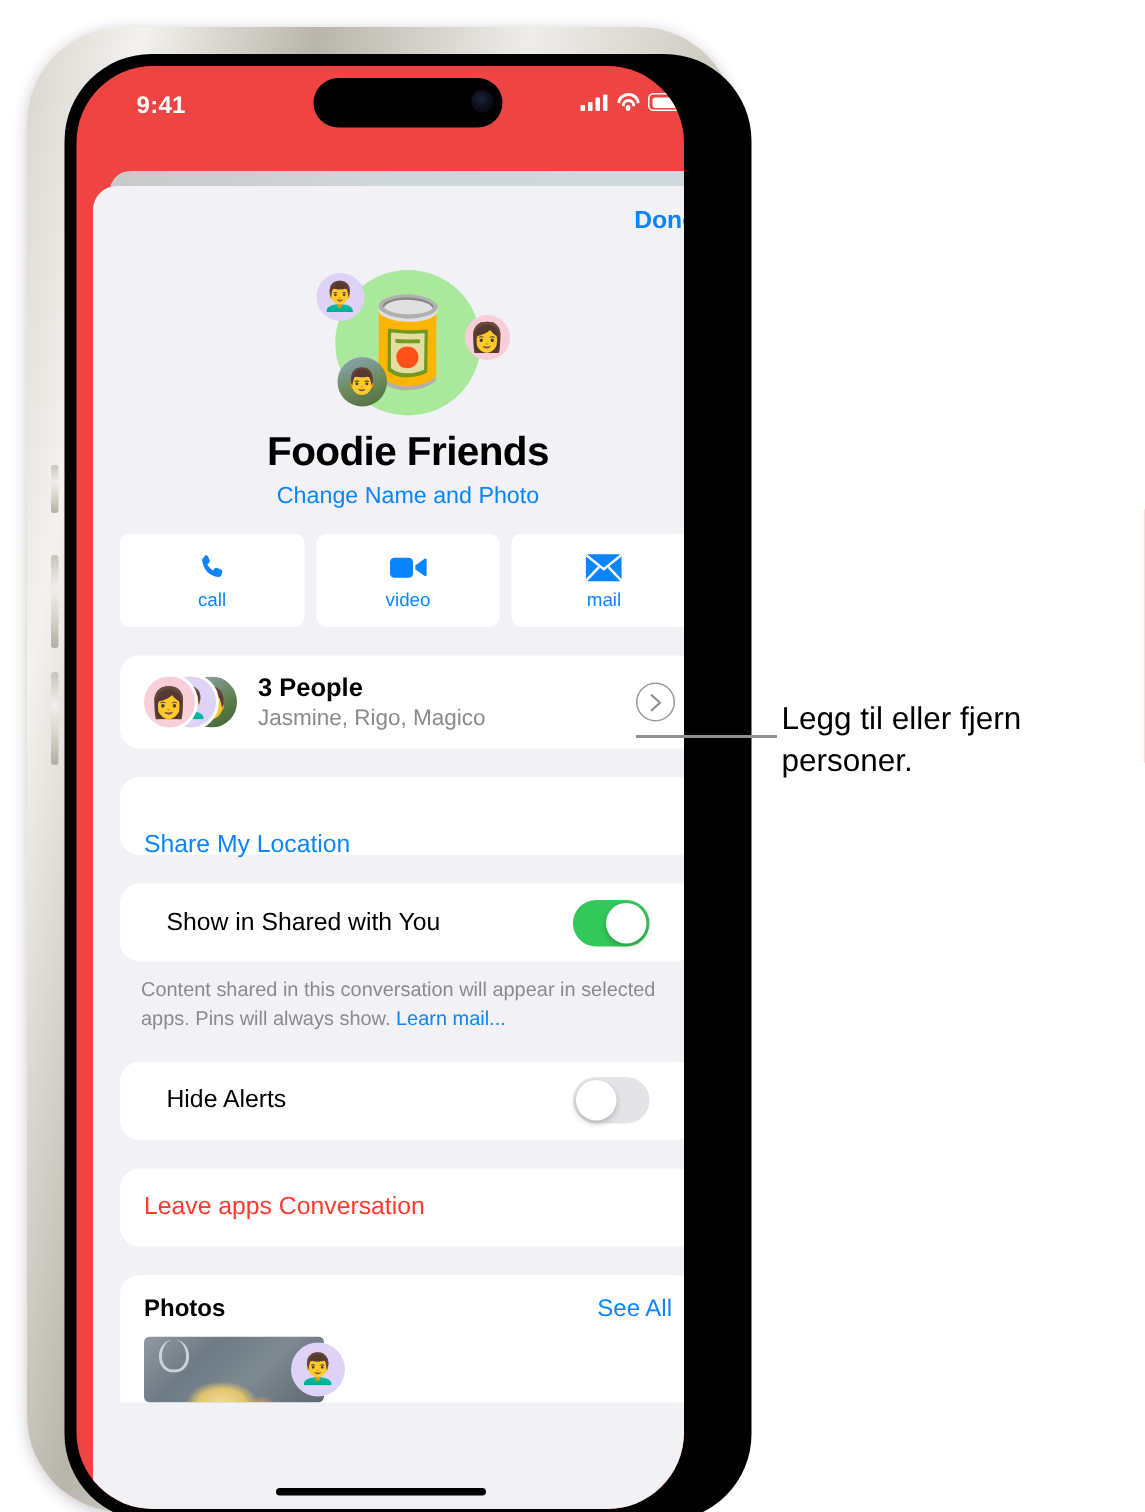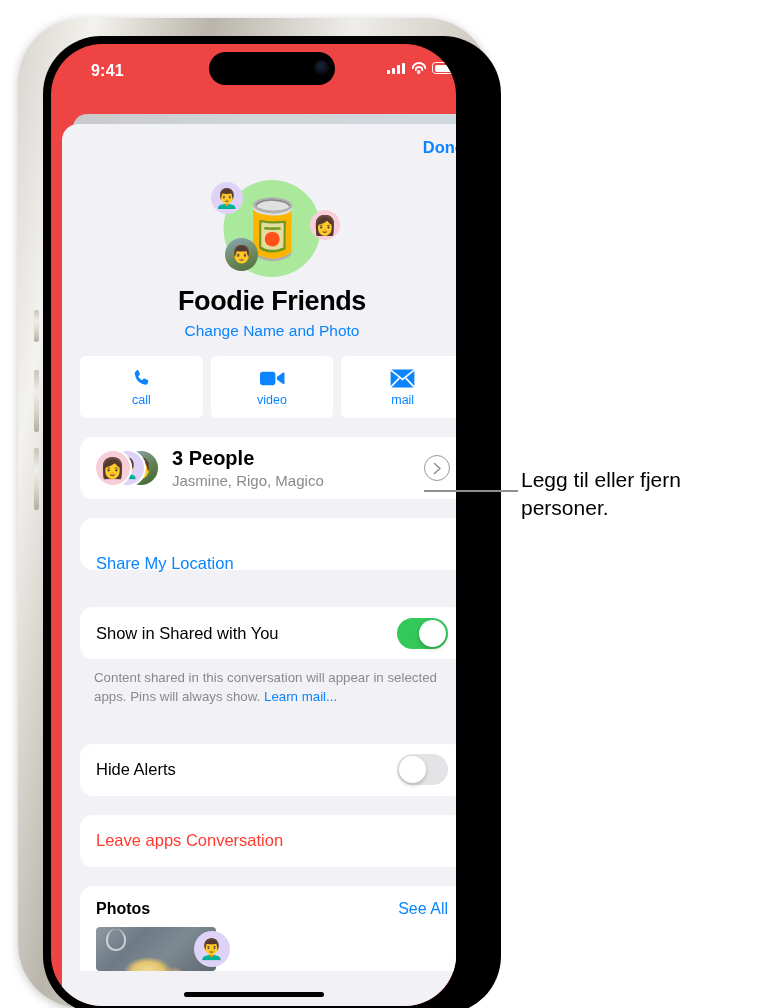--- a/index.html
+++ b/index.html
@@ -138,34 +138,34 @@
   .stack { position:relative; width:68px; height:38px; flex:none; }
   .stack .av {
     position:absolute; top:0; width:38px; height:38px; border-radius:50%;
     border:2px solid #fff; display:flex; align-items:center; justify-content:center;
     font-size:20px; overflow:hidden;
   }
   .stack .a3 { left:28px; background:linear-gradient(150deg,#93a9b6,#5d7f4b 60%,#3f6133); z-index:1; }
   .stack .a2 { left:14px; background:#ded3f7; z-index:2; }
   .stack .a1 { left:0;    background:#f8ced9; z-index:3; }
   .people-txt { margin-left:10px; }
-  .people-title { font-size:20px; font-weight:bold; color:#000; line-height:1.25; }
+  .people-title { font-size:17px; font-weight:bold; color:#000; line-height:1.25; }
   .people-sub { font-size:15px; color:#8a8a8e; line-height:1.3; }
   .chev-circle {
     position:absolute; right:14px; top:50%; margin-top:-13px;
     width:26px; height:26px; border-radius:50%;
     border:1.4px solid #9a9a9e; display:flex; align-items:center; justify-content:center;
   }
   .chev-circle svg { display:block; }
 
   .loc-card { margin-top:19px; height:52px; display:flex; align-items:center; padding:0 16px; cursor:pointer; }
   .loc-card .t { font-size:16.5px; color:#0a84ff;margin-top:39px; }
 
-  .toggle-card { margin-top:37px; height:52px; display:flex; align-items:center;
-                 padding:0 16px; justify-content:space-between; }
+  .toggle-card { margin-top:19px; height:52px; display:flex; align-items:center;
+                 padding:0 31px; justify-content:space-between; }
   .toggle-card .t { font-size:16.5px; color:#000; }
   .sw { width:51px; height:31px; border-radius:16px; position:relative; flex:none; cursor:pointer; }
   .sw.on { background:#34c759; }
   .sw.off { background:#e4e4e6; }
   .sw .knob { position:absolute; top:2px; width:27px; height:27px; border-radius:50%;
               background:#fff; box-shadow:0 2px 4px rgba(0,0,0,.22); }
   .sw.on .knob { right:2px; }
   .sw.off .knob { left:2px; }
 
   .footnote { margin-top:10px; padding:0 14px; font-size:13.3px; color:#8a8a8e; line-height:1.42; }

